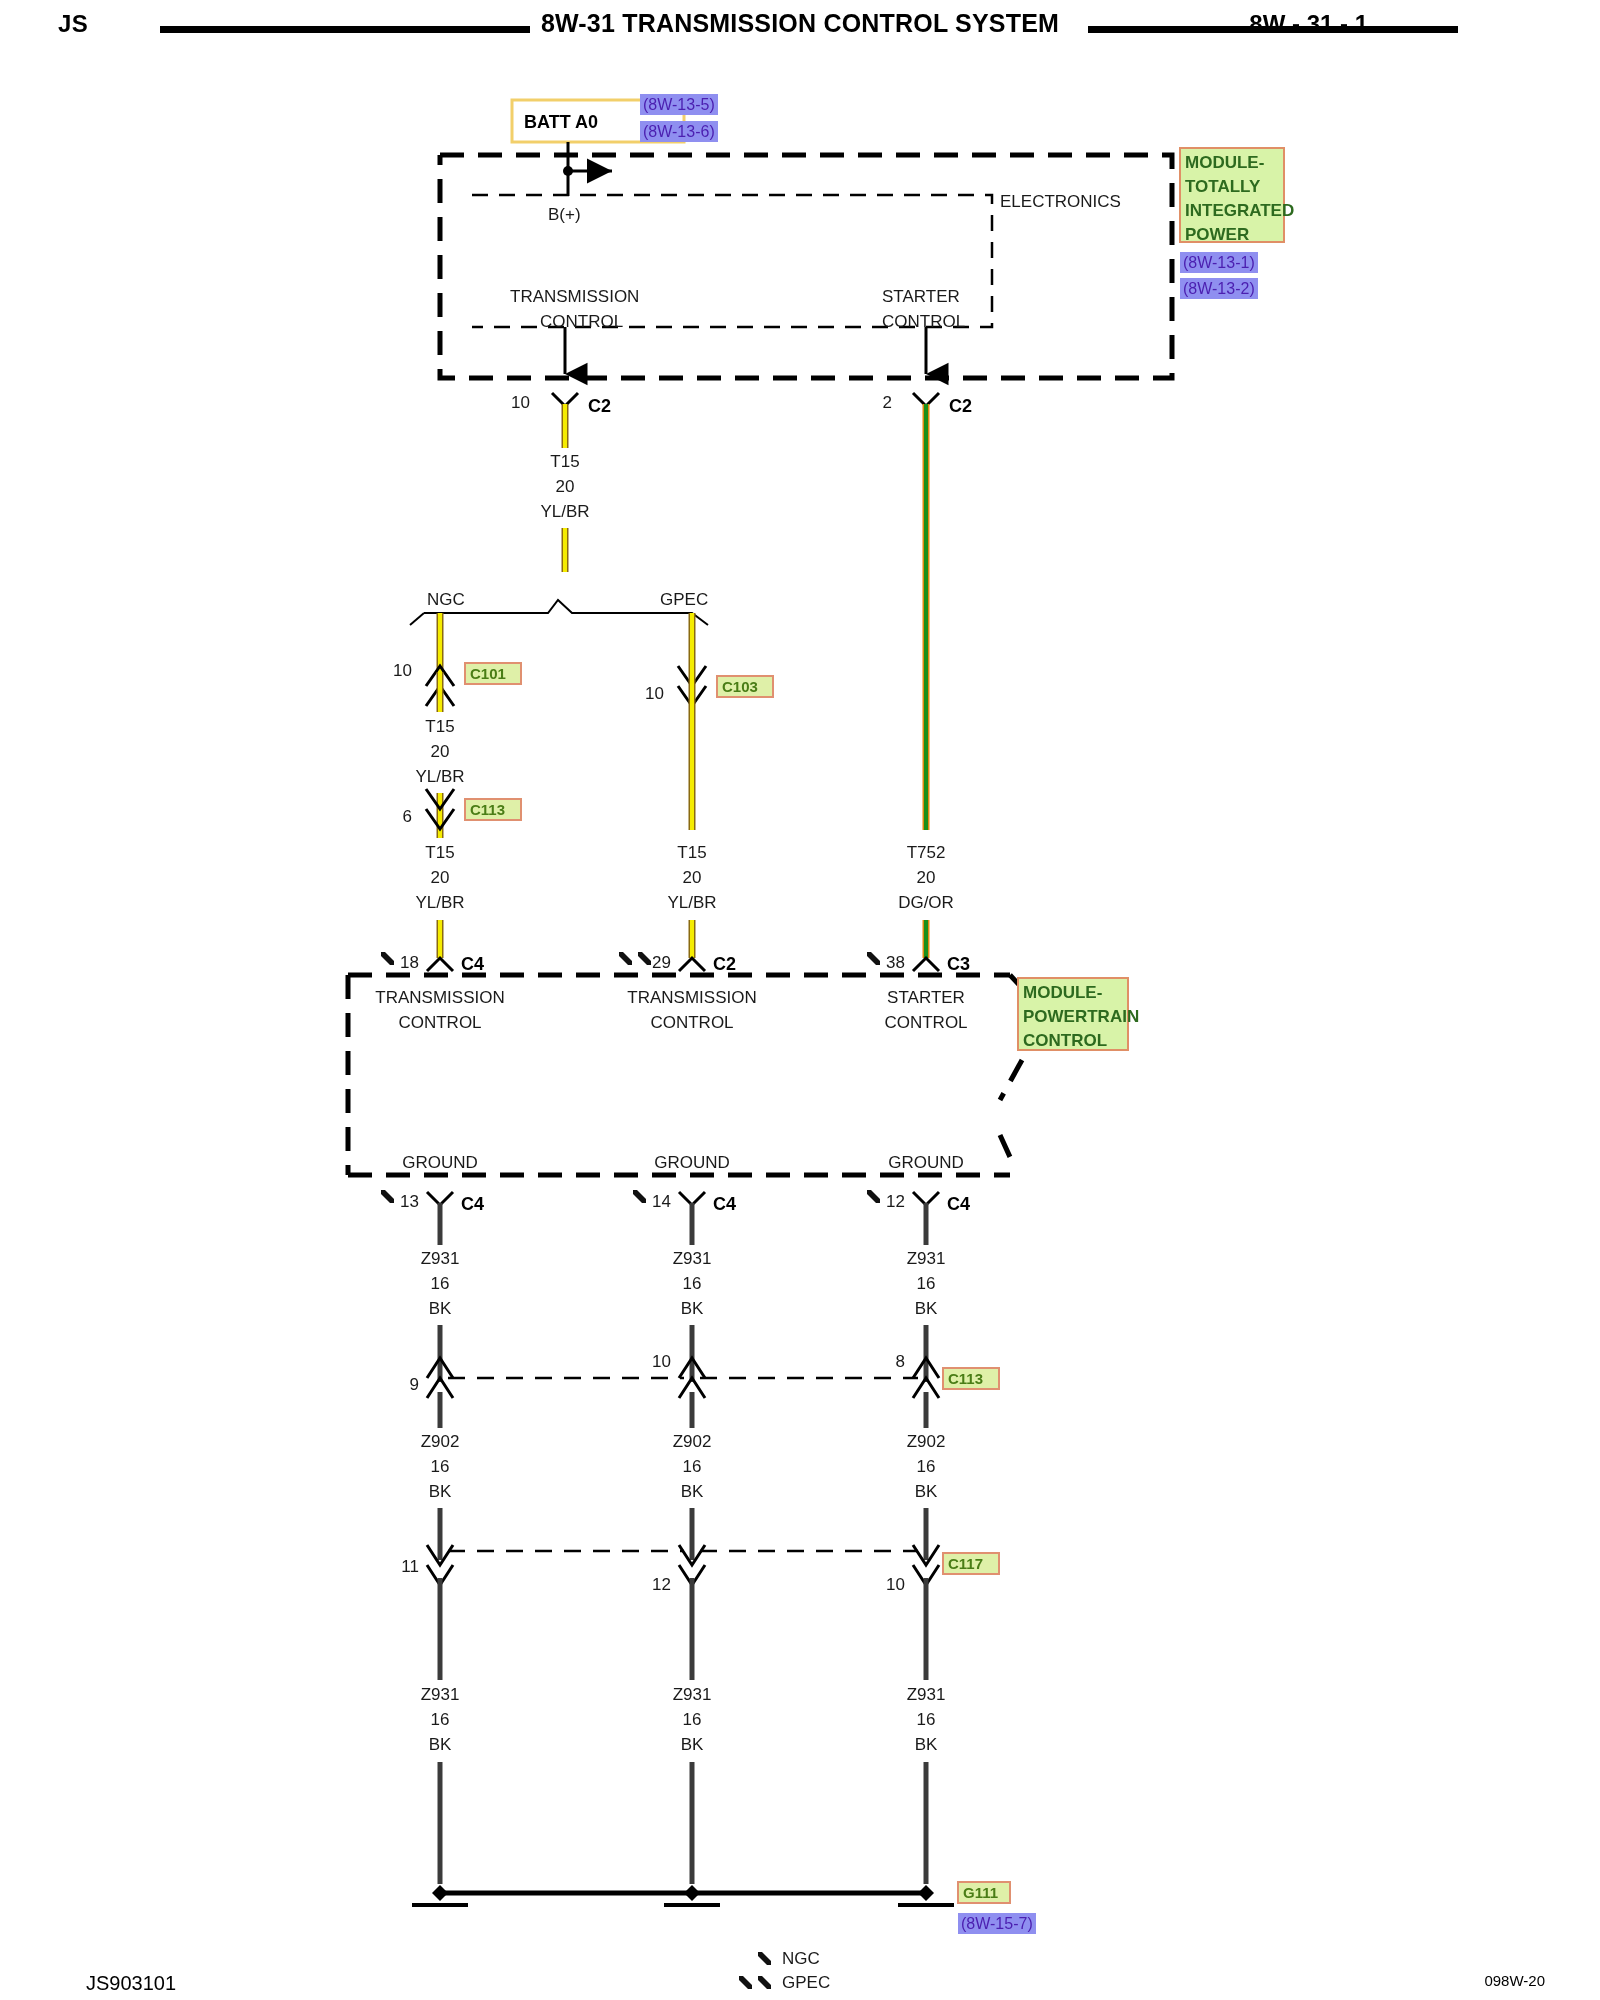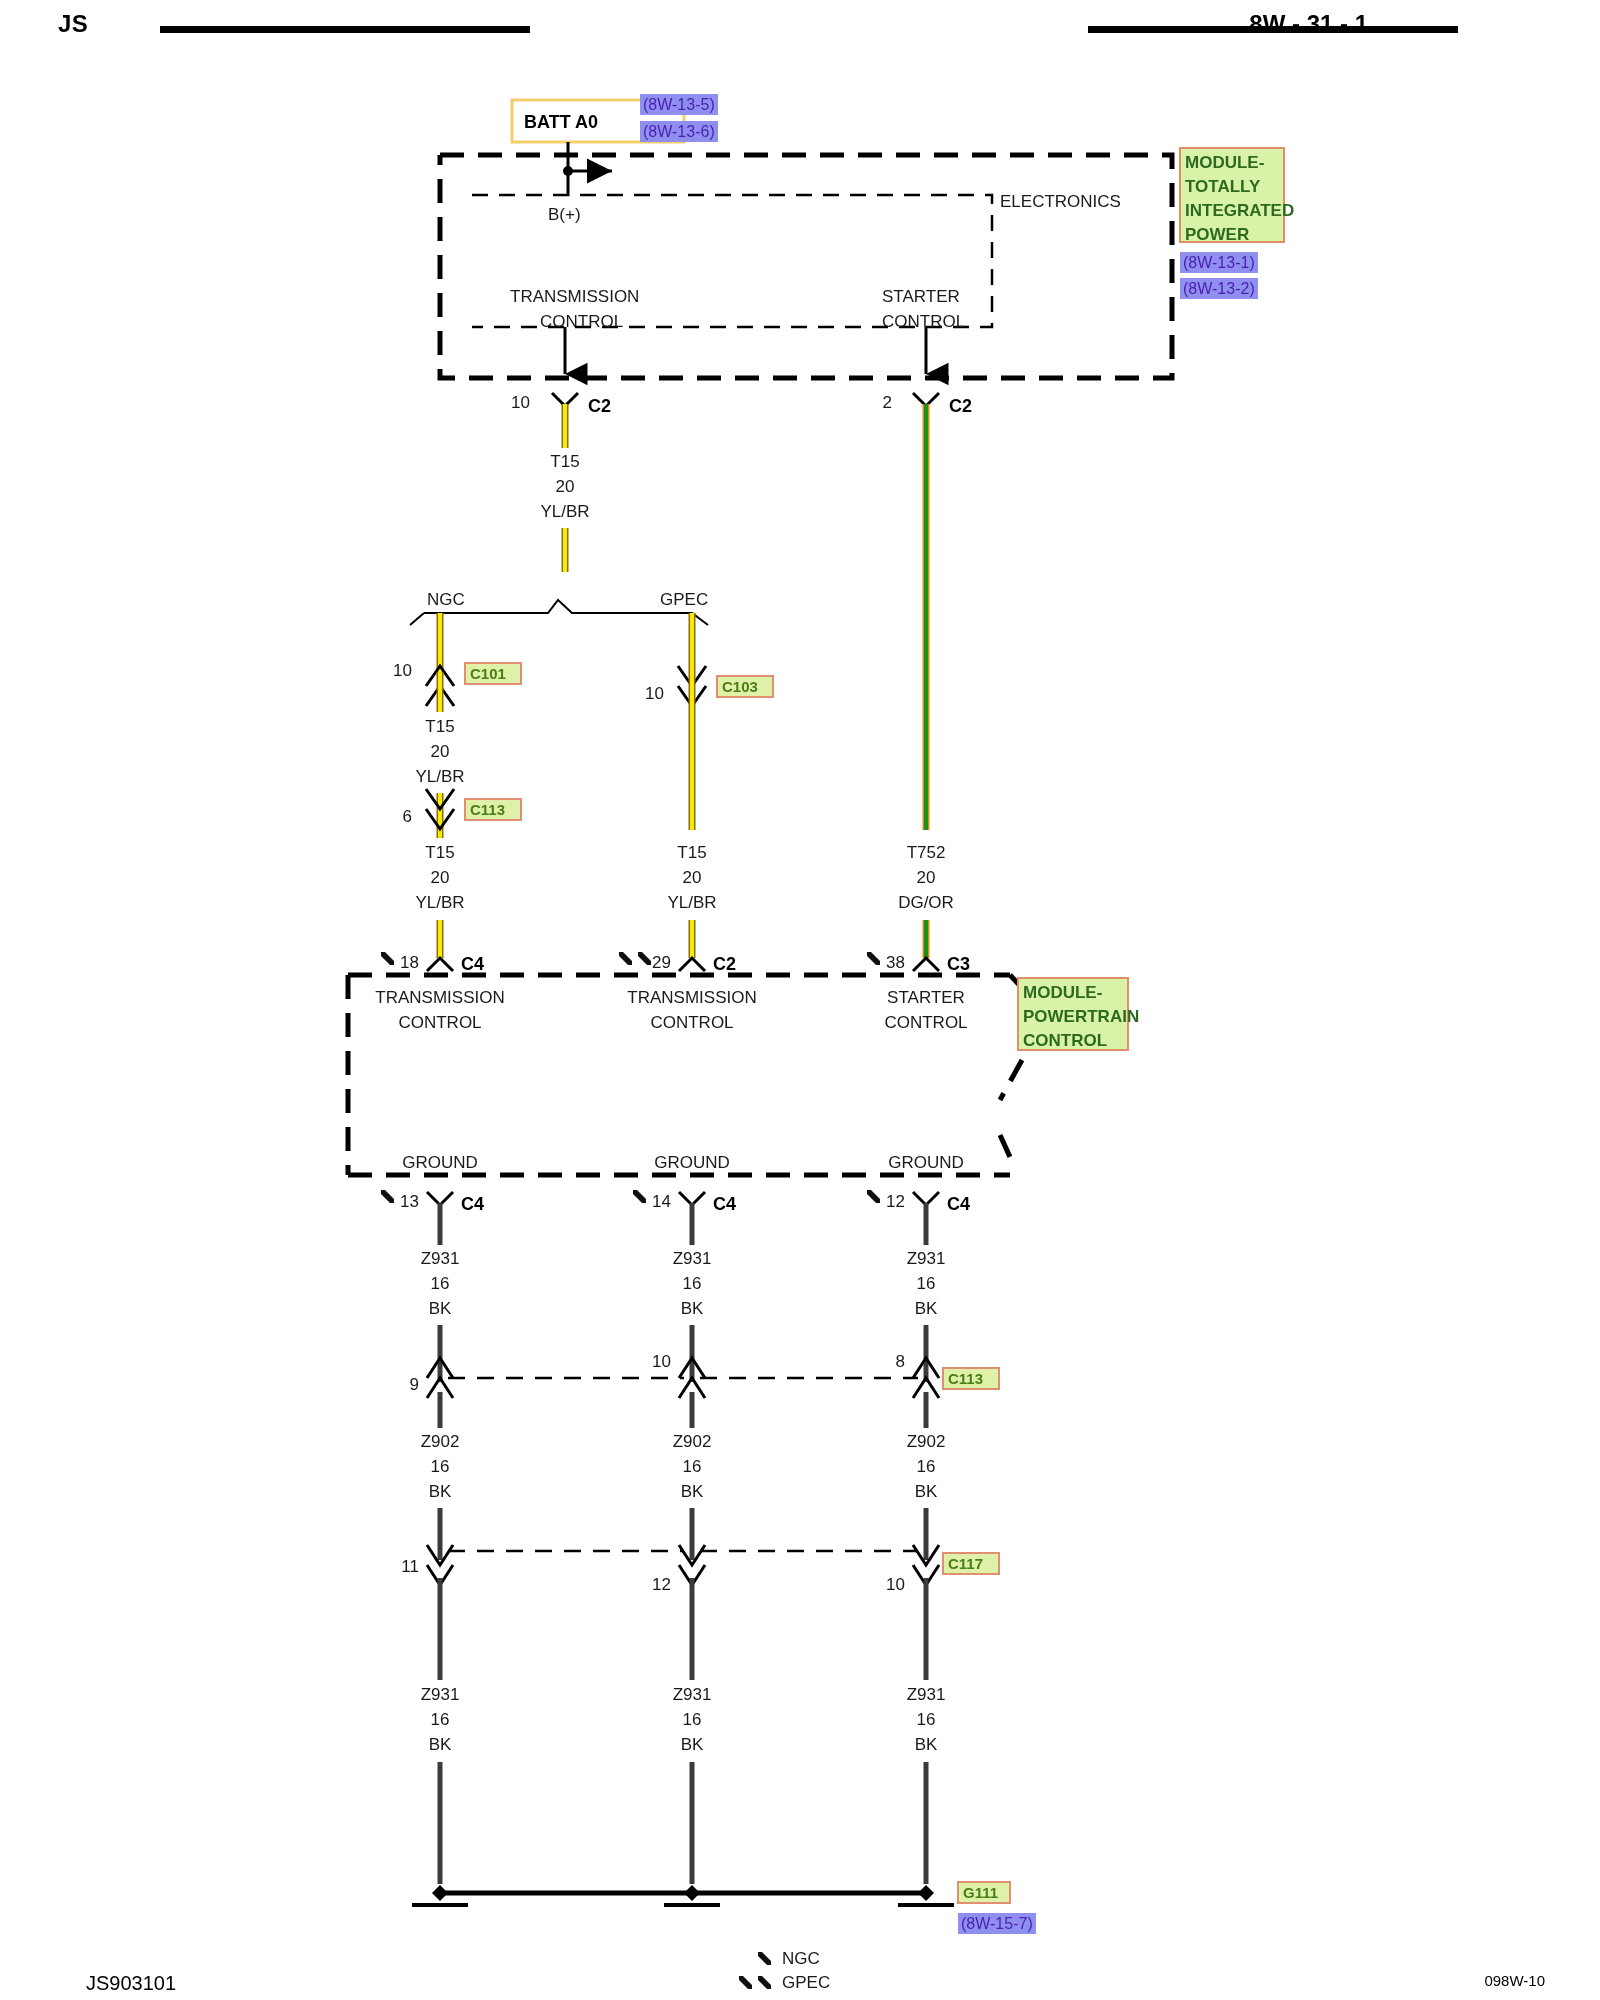--- a/index.html
+++ b/index.html
@@ -45,20 +45,21 @@
   .box-dash{stroke:#000;stroke-width:5;fill:none;stroke-dasharray:24 14;}
   .box-dash-in{stroke:#000;stroke-width:2.5;fill:none;stroke-dasharray:16 11;}
   .lnk-dash{stroke:#000;stroke-width:2.5;fill:none;stroke-dasharray:17 12;}
 </style>
 </head>
 <body>
 
 <div class="page-header">
   <div class="hdr-left">JS</div>
   <div class="hdr-rule-l"></div>
+  <div class="hdr-title">8W-31 TRANSMISSION CONTROL SYSTEM</div>
   <div class="hdr-rule-r"></div>
   <div class="hdr-right">8W - 31 - 1</div>
 </div>
 
 <svg id="diagram" viewBox="0 0 1600 2000">
   <defs>
     <marker id="arrowDown" viewBox="0 0 12 12" refX="6" refY="11" markerWidth="9" markerHeight="9" orient="auto">
       <path d="M1,1 L6,11 L11,1 Z" fill="#000"></path>
     </marker>
     <marker id="arrowRight" viewBox="0 0 12 12" refX="11" refY="6" markerWidth="10" markerHeight="10" orient="auto">
@@ -392,13 +393,13 @@
   <g>
     <use href="#mk" x="758" y="1952"></use>
     <text class="t-leg" x="782" y="1964">NGC</text>
     <use href="#mk" x="739" y="1976"></use>
     <use href="#mk" x="758" y="1976"></use>
     <text class="t-leg" x="782" y="1988">GPEC</text>
   </g>
 </svg>
 
 <div class="ftr-left">JS903101</div>
-<div class="ftr-right">098W-10</div>
+<div class="ftr-right">098W-20</div>
 
 </body></html>

